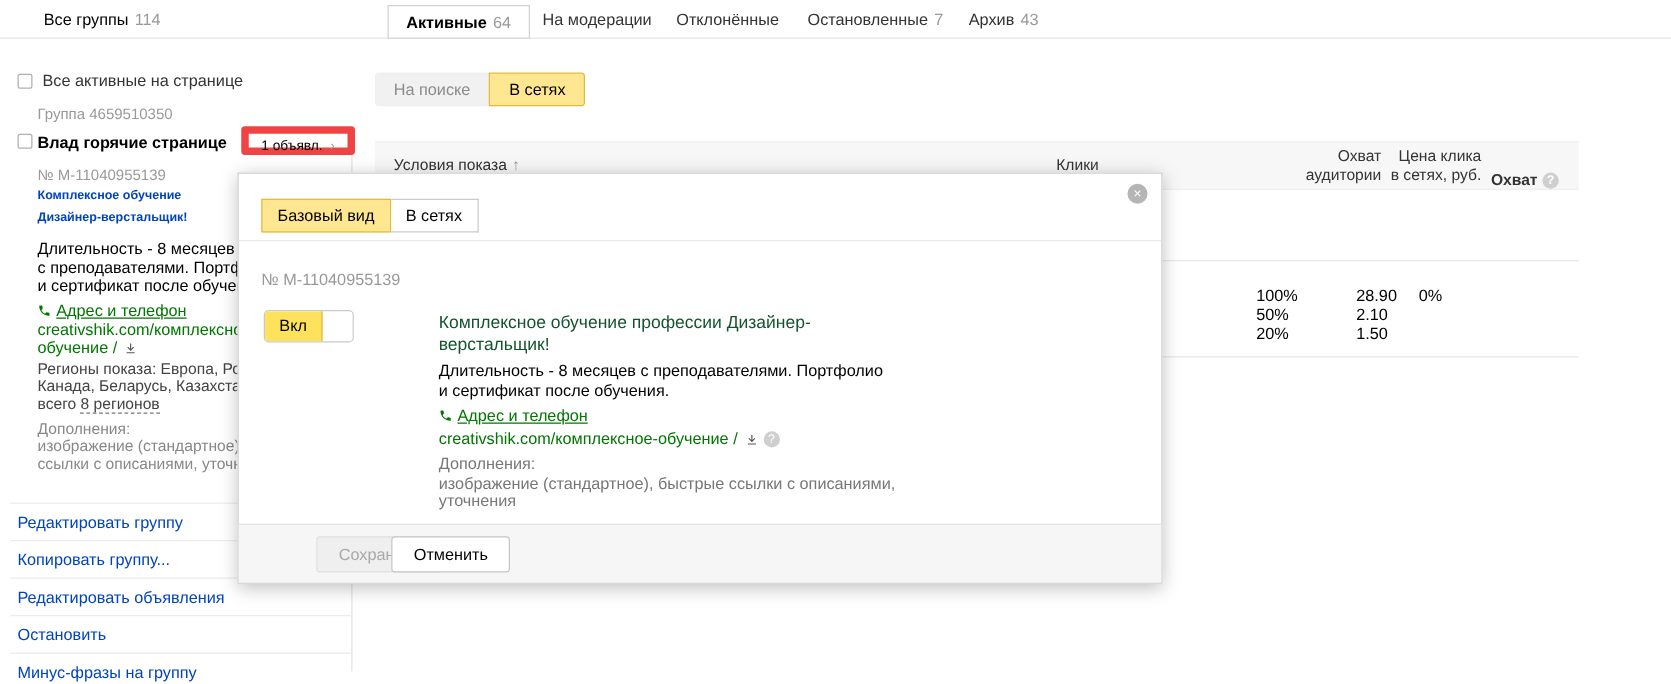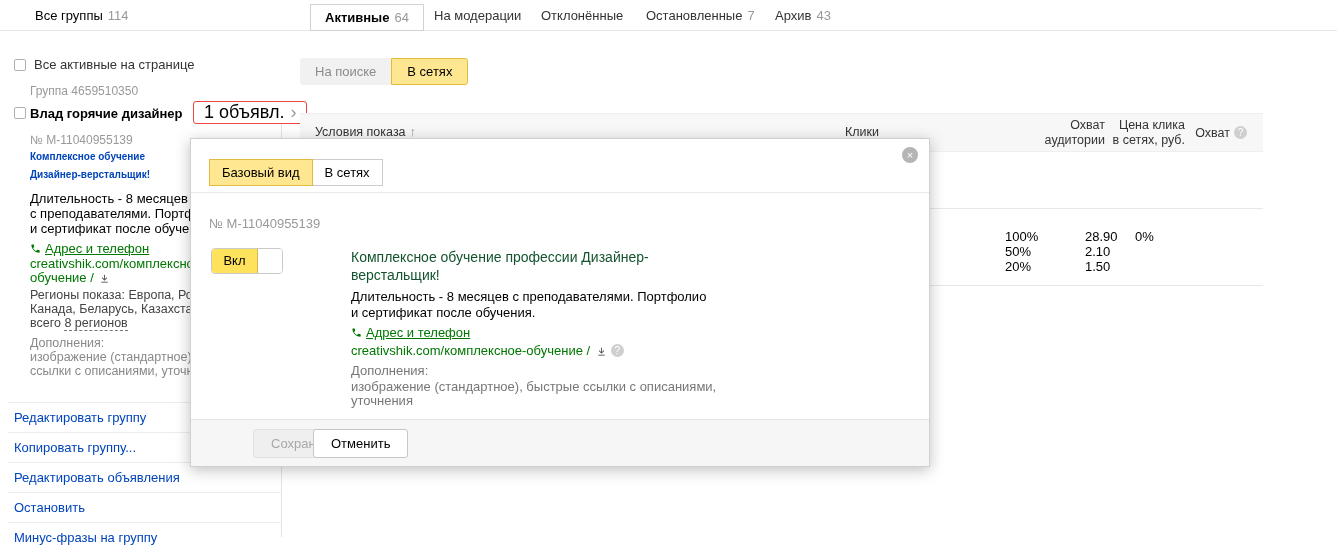--- a/index.html
+++ b/index.html
@@ -14,21 +14,21 @@
   .tab-active .count { font-weight:400; }
   .tab { position:absolute; top:0; line-height:31px; color:#333; cursor:pointer; }
   .t-moderation { left:434px; } .t-rejected { left:541px; } .t-stopped { left:646px; } .t-archive { left:775px; }
 
   
   .cb { display:inline-block; width:12px; height:12px; border:1px solid #b0b0b0; border-radius:2px; background:#fff; vertical-align:middle; cursor:pointer; flex:none; }
   .select-all { position:absolute; left:14px; top:57px; display:flex; align-items:center; gap:8px; color:#333; }
   .group-caption { position:absolute; left:30px; top:84px; font-size:12px; color:#999; white-space:nowrap; }
   .group-cb { position:absolute; left:14px; top:107px; }
   .group-name { position:absolute; left:30px; top:106px; font-weight:700; white-space:nowrap; }
-  .ads-btn { position:absolute; left:193px; top:101px; height:23px; line-height:21px; padding:0 10px; border:1px solid #ef4444; border-radius:3px; background:#fff; font-size:18px; cursor:pointer; white-space:nowrap; }
+  .ads-btn { position:absolute; left:193px; top:101px; height:23px; line-height:21px; padding:0 10px; border:6px solid #ef4444; border-radius:3px; background:#fff; font-size:11px; cursor:pointer; white-space:nowrap; }
   .ads-btn .chev { color:#999; margin-left:6px; }
   .sidebar-vline { position:absolute; left:281px; top:124px; width:1px; height:413px; background:#e3e3e3; }
   .line { position:absolute; white-space:nowrap; }
   .ad-number { left:30px; top:133px; font-size:12px; color:#999; }
   .ad-title-1 { left:30px; top:151px; } .ad-title-2 { left:30px; top:169px; }
   .ad-title-1, .ad-title-2 { color:#0044bb; font-weight:700; font-size:10px; cursor:pointer; }
   .ad-body-1 { left:30px; top:191px; } .ad-body-2 { left:30px; top:206px; } .ad-body-3 { left:30px; top:221px; }
   .green { color:#007700; }
   .s-contact { left:30px; top:241px; }
   .contact-text { text-decoration:underline; cursor:pointer; }
@@ -47,21 +47,21 @@
   .btn-search { height:27px; line-height:27px; padding:0 15px; background:#f1f1f1; color:#8b8b8b; border-radius:3px 0 0 3px; cursor:pointer; }
   .btn-networks { height:27px; line-height:25px; padding:0 15px; background:#ffe792; border:1px solid #e3bb3c; border-radius:0 3px 3px 0; cursor:pointer; }
 
   
   .thead { position:absolute; left:300px; top:113px; width:963px; height:39px; background:#f7f7f7; border-top:1px solid #efefef; border-bottom:1px solid #efefef; color:#333; font-size:12.5px; }
   .th-cond { position:absolute; left:15px; top:11px; cursor:pointer; }
   .sort { color:#999; margin-left:4px; }
   .th-clicks { position:absolute; left:545px; top:11px; cursor:pointer; }
   .th-2l { position:absolute; top:4px; width:100px; text-align:right; line-height:15px; cursor:pointer; }
   .th-reach { left:705px; } .th-price { left:785px; }
-  .th-reach2 { position:absolute; left:847px; top:12px; width:100px; text-align:right; cursor:pointer; }
+  .th-reach2 { position:absolute; left:847px; top:23px; width:100px; text-align:right; cursor:pointer;font-weight:bold; }
   .qmark { display:inline-block; width:13px; height:13px; border-radius:50%; background:#cfcfcf; color:#fff; font-size:10px; line-height:13px; text-align:center; vertical-align:1px; margin-left:4px; cursor:pointer; }
   .sep { position:absolute; left:300px; width:963px; height:1px; background:#e8e8e8; }
   .sep1 { top:208px; } .sep2 { top:285px; }
   .vals { position:absolute; top:229px; width:100px; text-align:left; line-height:15px; }
   .vals-reach { left:1005px; } .vals-price { left:1085px; } .vals-reach2 { left:1135px; }
 
   
   .modal { position:absolute; left:190px; top:138px; width:740px; height:329px; background:#fff; border:1px solid #d0d0d0; box-shadow:0 3px 14px rgba(0,0,0,.25); z-index:10; }
   .modal-close { position:absolute; top:8px; right:11px; width:16px; height:16px; border-radius:50%; background:#b5b5b5; color:#fff; font-size:11px; line-height:16px; text-align:center; cursor:pointer; }
   .mtabs { position:absolute; left:18px; top:20px; display:flex; }
@@ -112,21 +112,21 @@
     </div>
   </div>
 
   <div class="select-all">
     <span class="cb"></span>
     <span>Все активные на странице</span>
   </div>
 
   <div class="group-caption">Группа 4659510350</div>
   <span class="cb group-cb"></span>
-  <div class="group-name">Влад горячие дизайнер</div>
+  <div class="group-name">Влад горячие странице</div>
   <div class="ads-btn">
     <span>1 объявл.</span><span class="chev">›</span>
   </div>
 
   <div class="sidebar-vline"></div>
 
   <div class="line ad-number">№ М-11040955139</div>
   <div class="line ad-title-1">Комплексное обучение</div>
   <div class="line ad-title-2">Дизайнер-верстальщик!</div>
   <div class="line ad-body-1">Длительность - 8 месяцев</div>

